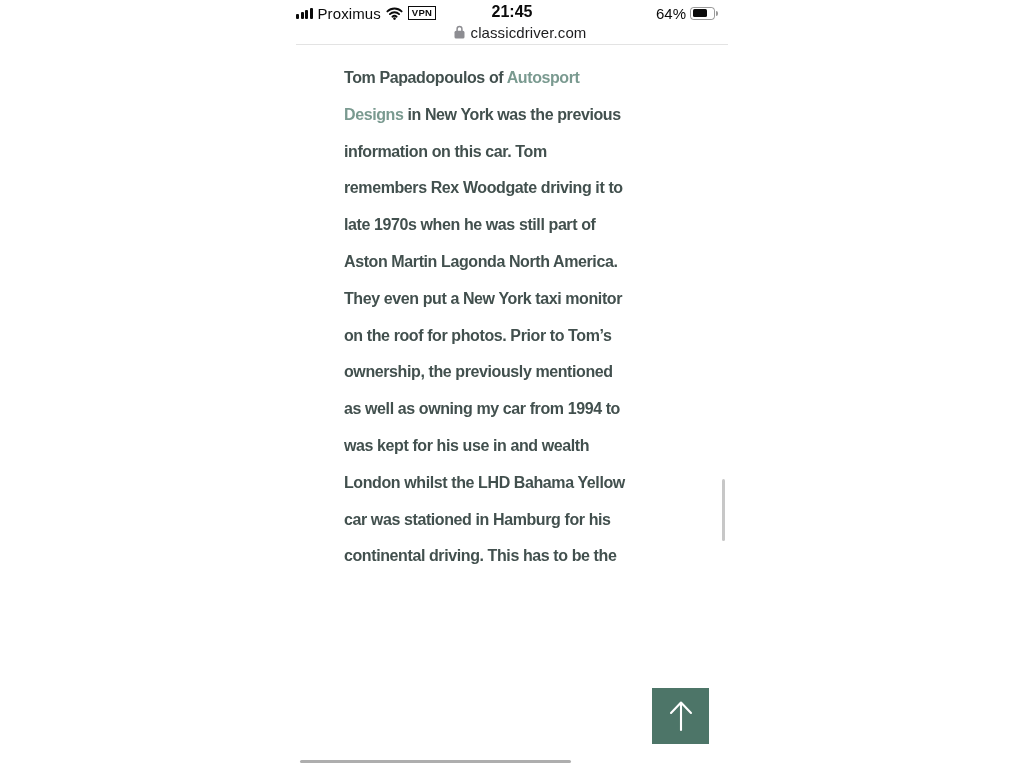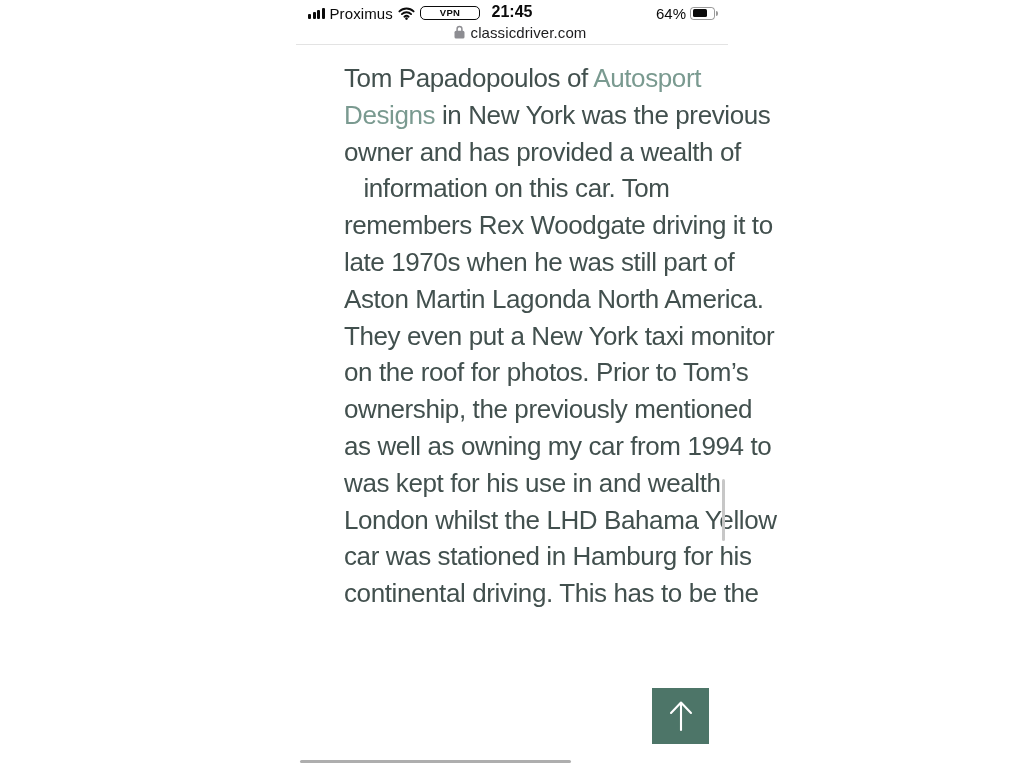--- a/index.html
+++ b/index.html
@@ -25,44 +25,44 @@
   }
 
   
   .statusbar {
     position: absolute;
     left: 0; right: 0; top: 3px;
     height: 20px;
   }
   .sb-left {
     position: absolute;
-    left: 12px; top: 0;
+    left: 0; top: 0;
     height: 20px;
     display: flex;
     align-items: center;
     gap: 5px;
   }
   .carrier {
     font-size: 15px;
     color: #0b0b0b;
     letter-spacing: 0.1px;
   }
   .cell-bars { display: inline-flex; align-items: flex-end; gap: 1.5px; height: 11px; }
   .cell-bars i { display: block; width: 3px; background: #0b0b0b; border-radius: 1px; }
   .cell-bars i:nth-child(1){ height: 4.5px; }
   .cell-bars i:nth-child(2){ height: 7px; }
   .cell-bars i:nth-child(3){ height: 9px; }
   .cell-bars i:nth-child(4){ height: 11px; }
   .vpn-badge {
     border: 1.3px solid #0b0b0b;
-    border-radius: 5px;
+    border-radius: 0;
     font-size: 9.5px;
     font-weight: bold;
     color: #0b0b0b;
-    padding: 1px 19px;
+    padding: 1px 3px;
     line-height: 1;
     letter-spacing: 0.3px;
   }
   .sb-center {
     position: absolute;
     left: 50%; top: 0;
     transform: translateX(-50%);
     font-size: 16px;
     font-weight: bold;
     color: #0b0b0b;
@@ -118,25 +118,24 @@
   
   .article {
     position: absolute;
     left: 48px;
     top: 60px;
     width: 345px;
   }
   .article .line {
     white-space: nowrap;
     line-height: 36.8px;
-    font-size: 26px;
-    font-weight: 400;
+    font-size: 16px;
+    font-weight: 700;
     letter-spacing: -0.4px;
     color: #42504e;
-    text-align: center;
   }
   .article .line .lnk {
     color: #7a9a90;
     cursor: pointer;
   }
 
   
   .scrolltop {
     position: absolute;
     left: 356px;
@@ -214,21 +213,20 @@
           <rect x="0.5" y="5.8" width="10" height="7.7" rx="1.6" fill="#8d8d92"></rect>
         </svg>
       </span>
       <span class="url-text">classicdriver.com</span>
     </div>
     <div class="divider"></div>
 
     <div class="article" id="article">
         <div class="line"><span>Tom Papadopoulos of </span><span class="lnk">Autosport</span></div>
         <div class="line"><span class="lnk">Designs</span><span> in New York was the previous</span></div>
-        <div class="line"><span>owner and has provided a wealth of</span></div>
         <div class="line"><span>information on this car. Tom</span></div>
         <div class="line"><span>remembers Rex Woodgate driving it to</span></div>
         <div class="line"><span>late 1970s when he was still part of</span></div>
         <div class="line"><span>Aston Martin Lagonda North America.</span></div>
         <div class="line"><span>They even put a New York taxi monitor</span></div>
         <div class="line"><span>on the roof for photos. Prior to Tom’s</span></div>
         <div class="line"><span>ownership, the previously mentioned</span></div>
         <div class="line"><span>as well as owning my car from 1994 to</span></div>
         <div class="line"><span>was kept for his use in and wealth</span></div>
         <div class="line"><span>London whilst the LHD Bahama Yellow</span></div>

